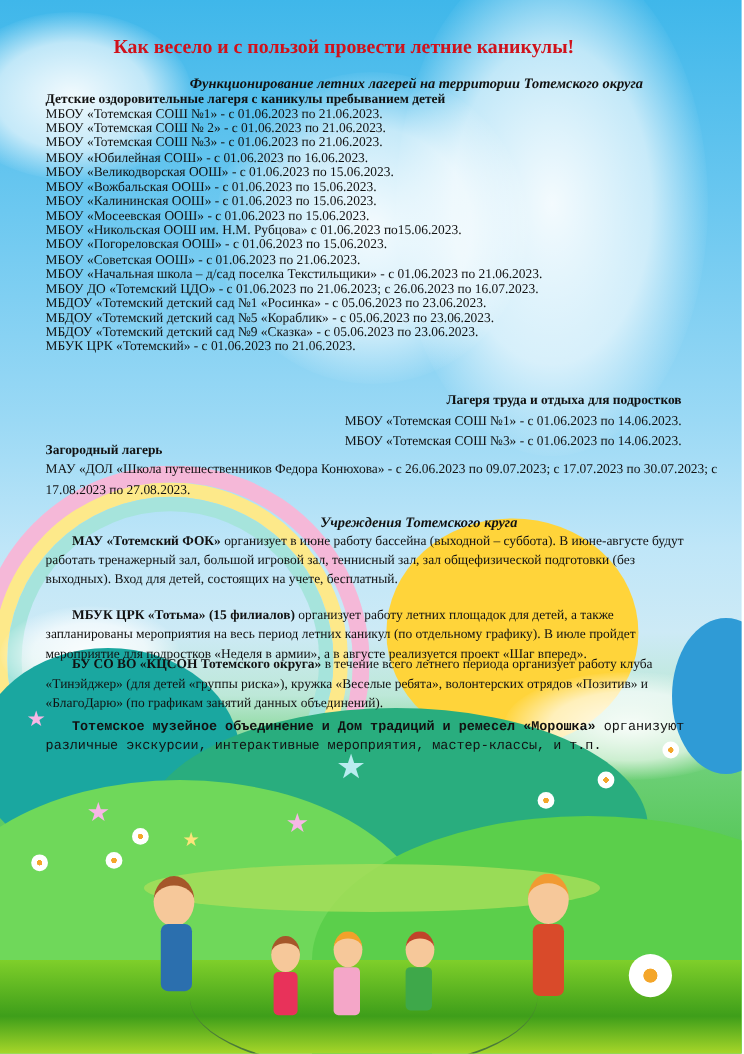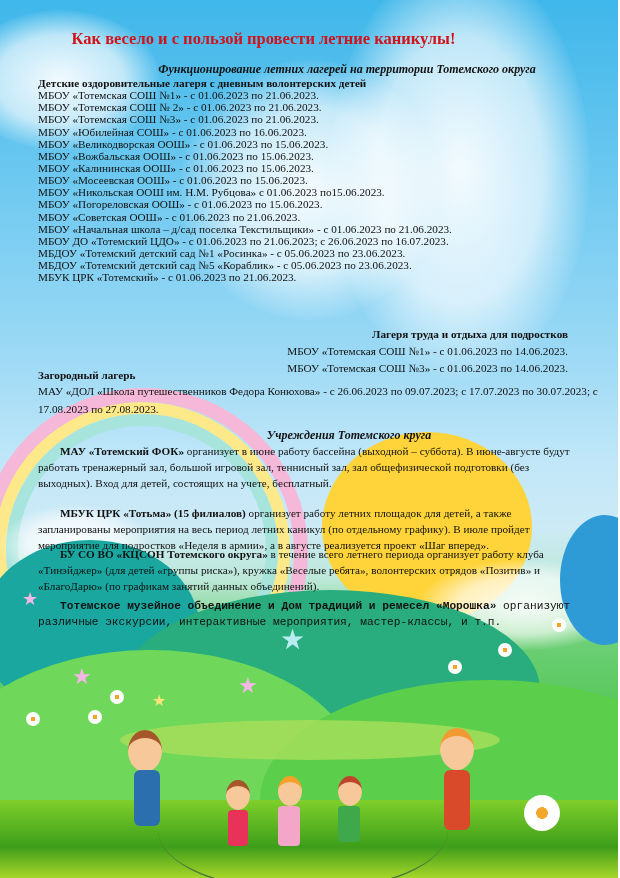--- a/index.html
+++ b/index.html
@@ -10,21 +10,21 @@
   .cloud { background: radial-gradient(ellipse at center, rgba(255,255,255,0.92) 0%, rgba(255,255,255,0.65) 45%, rgba(255,255,255,0) 72%); border-radius: 50%; }
   .rainbow { border-radius: 50%; border-style: solid; border-bottom-color: transparent !important; border-right-color: transparent; }
   .sun { background: #ffd43a; border-radius: 50%; }
   .hill { border-radius: 50% 50% 0 0; }
   .tree { border-radius: 50%; background: #2f9bd6; }
   .teal { border-radius: 50%; background: #1aa7a0; }
   .star { color: #f7b7e6; font-size: 22px; line-height: 1; }
   .flower { width: 14px; height: 14px; border-radius: 50%; background: radial-gradient(circle, #f4a62a 0 22%, #fff 24% 100%); }
 
   .content { position: absolute; left: 0; top: 0; width: 618px; }
-  .title { position: absolute; top: 29px; left: 0; width: 527px; text-align: center; color: #d0121b; font-weight: bold; font-size: 16.5px; }
+  .title { position: absolute; top: 29px; left: 0; width: 527px; text-align: center; color: #d0121b; font-weight: bold; font-size: 16.5px; padding-left: 23px; }
   .subtitle { position: absolute; top: 62px; left: 0; width: 618px; text-align: center; font-weight: bold; font-style: italic; font-size: 12px; padding-left: 76px; box-sizing: border-box; }
   .h { font-weight: bold; font-size: 11.5px; }
   .line { font-size: 11.2px; line-height: 12.1px; white-space: nowrap; }
   .list { position: absolute; left: 38px; top: 77px; }
   .list .line { height: 12.15px; }
   .right-block { position: absolute; right: 50px; top: 326px; text-align: right; }
   .right-block .line { height: 17px; line-height: 17px; }
   .country { position: absolute; left: 38px; top: 368px; width: 560px; }
   .country .text { font-size: 11.2px; line-height: 18px; }
   .inst-title { position: absolute; top: 428px; left: 0; width: 618px; text-align: center; font-weight: bold; font-style: italic; font-size: 12px; padding-left: 80px; box-sizing: border-box; }
@@ -78,36 +78,37 @@
     <div style="position:absolute; left:322px; top:-2px; width:34px; height:34px; border-radius:50%; background:#f6c89a; border-top:8px solid #f19a32;"></div>
     <div style="position:absolute; left:326px; top:40px; width:26px; height:60px; background:#d94a2a; border-radius:6px;"></div>
     <div style="position:absolute; left:40px; top:40px; width:290px; height:120px; border-bottom:2px solid #4a7a3a; border-radius:0 0 50% 50%;"></div>
   </div>
 
   <div class="content">
     <div class="title">Как весело и с пользой провести летние каникулы!</div>
     <div class="subtitle">Функционирование летних лагерей на территории Тотемского округа</div>
 
     <div class="list">
-      <div class="h line">Детские оздоровительные лагеря с дневным волонтерских детей</div>
+      <div class="h line">Детские оздоровительные лагеря с каникулы пребыванием детей</div>
       <div class="line">МБОУ «Тотемская СОШ №1»  -  с 01.06.2023 по 21.06.2023.</div>
       <div class="line">МБОУ «Тотемская СОШ № 2» - с 01.06.2023 по 21.06.2023.</div>
       <div class="line">МБОУ «Тотемская СОШ №3» - с 01.06.2023 по 21.06.2023.</div>
       <div class="line">МБОУ «Юбилейная СОШ» - с 01.06.2023 по 16.06.2023.</div>
       <div class="line">МБОУ «Великодворская ООШ» - с 01.06.2023 по 15.06.2023.</div>
       <div class="line">МБОУ «Вожбальская ООШ» - с 01.06.2023 по 15.06.2023.</div>
       <div class="line">МБОУ «Калининская ООШ» - с 01.06.2023 по 15.06.2023.</div>
       <div class="line">МБОУ «Мосеевская ООШ» - с 01.06.2023 по 15.06.2023.</div>
       <div class="line">МБОУ «Никольская ООШ им. Н.М. Рубцова»  с 01.06.2023 по15.06.2023.</div>
       <div class="line">МБОУ «Погореловская ООШ» - с 01.06.2023 по 15.06.2023.</div>
       <div class="line">МБОУ «Советская ООШ» - с 01.06.2023 по 21.06.2023.</div>
       <div class="line">МБОУ «Начальная школа – д/сад поселка Текстильщики» - с 01.06.2023 по 21.06.2023.</div>
       <div class="line">МБОУ ДО «Тотемский ЦДО» - с 01.06.2023 по 21.06.2023; с 26.06.2023 по 16.07.2023.</div>
       <div class="line">МБДОУ «Тотемский детский сад №1 «Росинка» - с 05.06.2023 по 23.06.2023.</div>
       <div class="line">МБДОУ «Тотемский детский сад №5 «Кораблик» - с 05.06.2023 по 23.06.2023.</div>
+      <div class="line">МБДОУ «Тотемский детский сад №9 «Сказка» - с 05.06.2023 по 23.06.2023.</div>
       <div class="line">МБУК ЦРК «Тотемский» - с 01.06.2023 по 21.06.2023.</div>
     </div>
 
     <div class="right-block">
       <div class="h line">Лагеря труда и отдыха для подростков</div>
       <div class="line">МБОУ «Тотемская СОШ №1» - с 01.06.2023 по 14.06.2023.</div>
       <div class="line">МБОУ «Тотемская СОШ №3» - с 01.06.2023 по 14.06.2023.</div>
     </div>
 
     <div class="country">

